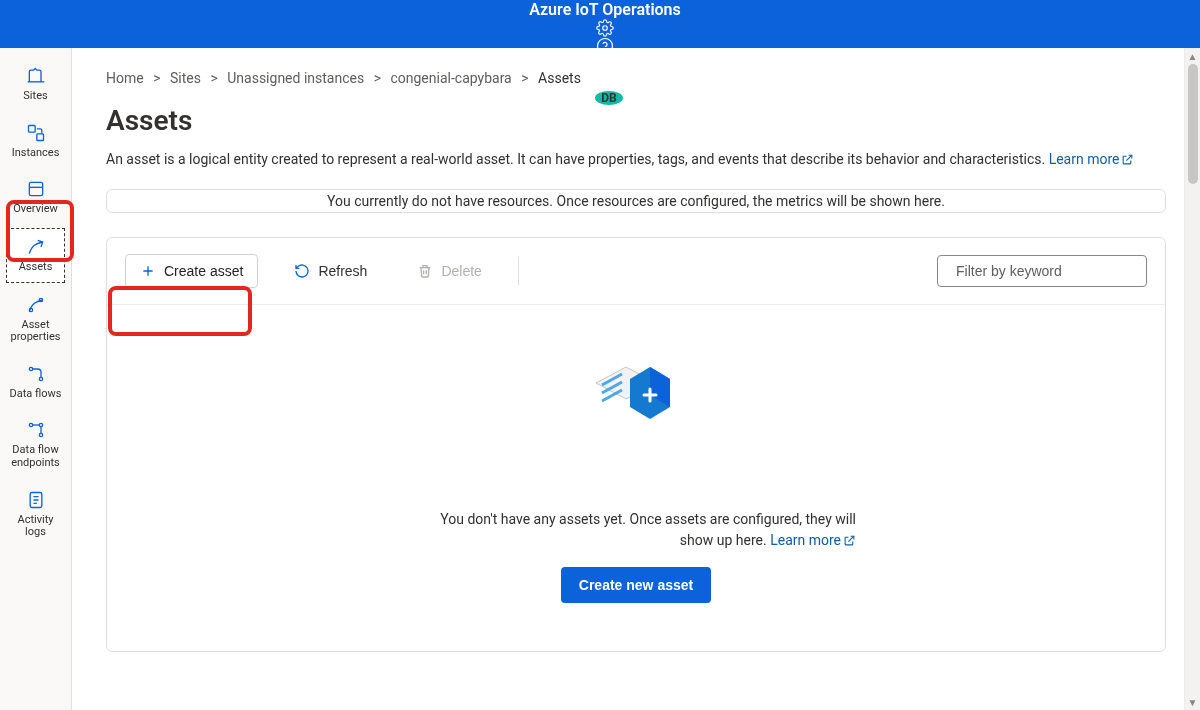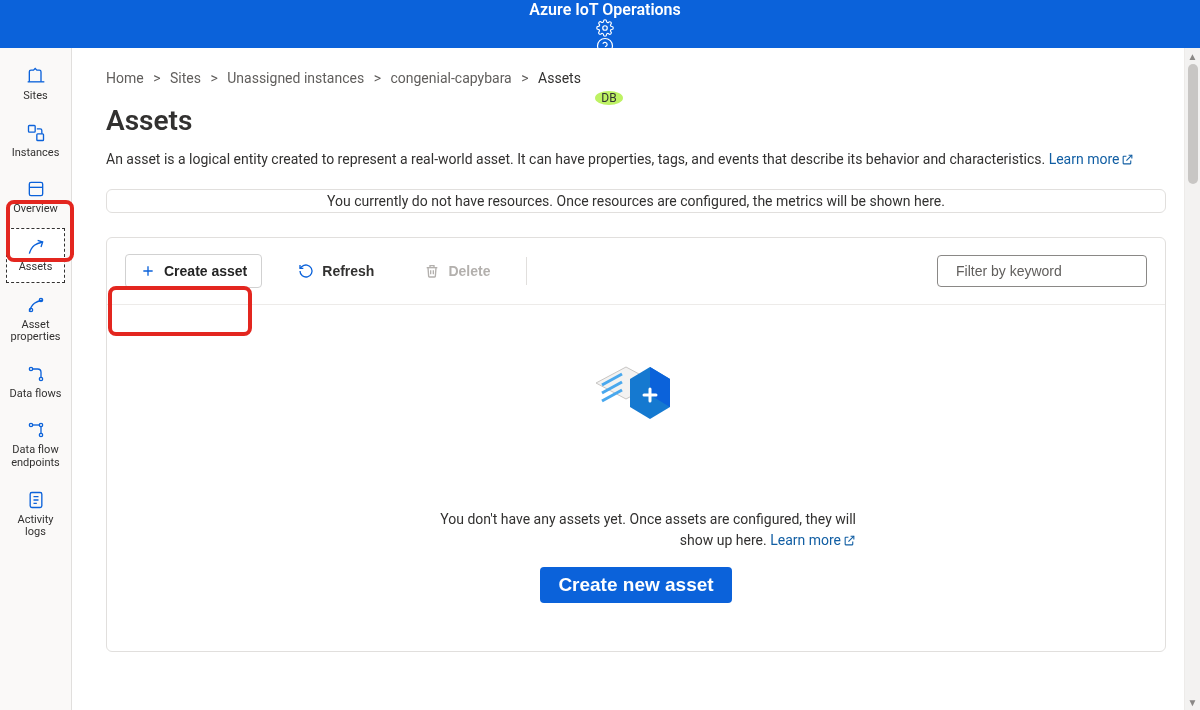--- a/index.html
+++ b/index.html
@@ -33,24 +33,24 @@
     height: 48px;
     display: flex;
     align-items: center;
     justify-content: center;
     cursor: pointer;
   }
   .header .hicon svg { stroke: #fff; }
   .avatar {
     width: 28px; height: 28px;
     border-radius: 50%;
-    background: #bef264;
+    background: #14b8a6;
     color: #333;
     font-size: 12px;
-    font-weight: 400;
+    font-weight: 700;
     display: flex; align-items: center; justify-content: center;
     margin-left: 8px;
     cursor: pointer;
   }
   
   .shell {
     display: flex;
     height: calc(710px - 48px);
     background: #fff;
   }
@@ -146,21 +146,21 @@
     gap: 22px;
     border-bottom: 1px solid #edebe9;
   }
   .btn {
     display: inline-flex;
     align-items: center;
     gap: 8px;
     height: 34px;
     padding: 0 14px;
     font-size: 14px;
-    font-weight: 700;
+    font-weight: 400;
     border-radius: 4px;
     cursor: pointer;
     background: transparent;
     border: none;
     color: #323130;
   }
   .btn-outline {
     border: 1px solid #d1d1d1;
     background: #fff;
     color: #242424;
@@ -214,21 +214,21 @@
     line-height: 1.5;
   }
   .empty-msg a { color: #115ea3; text-decoration: none; cursor: pointer; }
   .btn-primary {
     background: #0b62da;
     color: #fff;
     border: none;
     height: 36px;
     padding: 0 18px;
     border-radius: 4px;
-    font-size: 19px;
+    font-size: 14px;
     font-weight: 600;
     cursor: pointer;
   }
   
   .scrollbar-track {
     position: absolute;
     right: 0; top: 48px; bottom: 0;
     width: 16px;
     background: #f3f2f1;
     border-left: 1px solid #edebe9;

